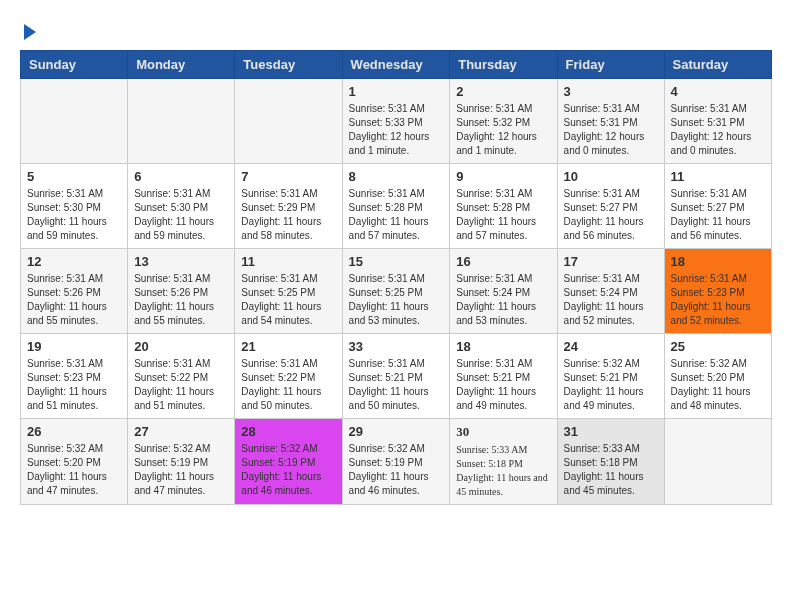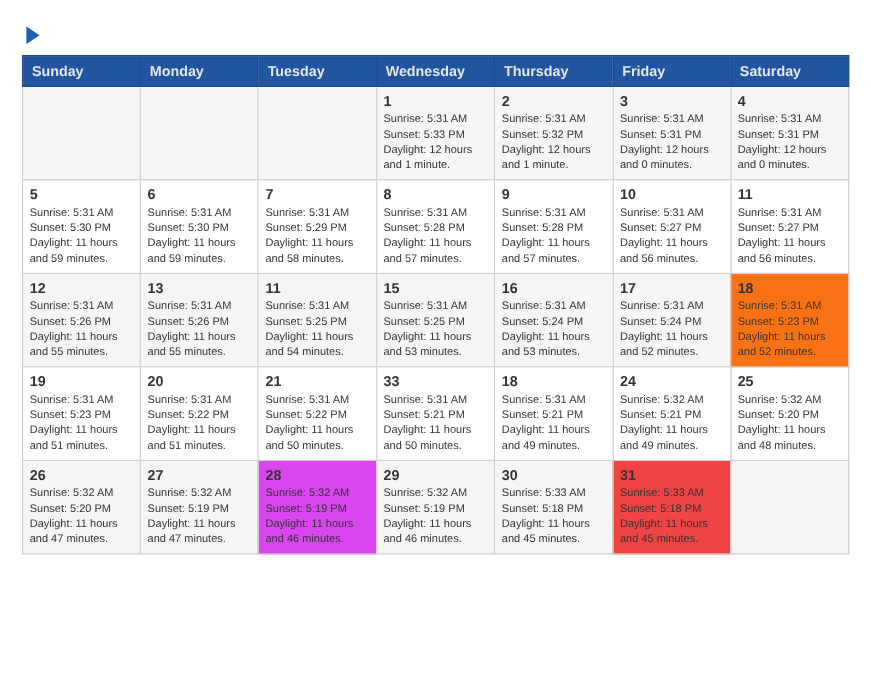--- a/index.html
+++ b/index.html
@@ -251,24 +251,24 @@
           <div class="day-info">Sunrise: 5:32 AM<br>Sunset: 5:19 PM<br>Daylight: 11 hours and 47 minutes.</div>
         </td>
         <td style="background: #d946ef;">
           <span class="day-number">28</span>
           <div class="day-info">Sunrise: 5:32 AM<br>Sunset: 5:19 PM<br>Daylight: 11 hours and 46 minutes.</div>
         </td>
         <td style="background: rgb(245, 245, 245);">
           <span class="day-number">29</span>
           <div class="day-info">Sunrise: 5:32 AM<br>Sunset: 5:19 PM<br>Daylight: 11 hours and 46 minutes.</div>
         </td>
-        <td style="background: rgb(245, 245, 245);">
+        <td style="background: rgb(245, 245, 245); font-family: Liberation Serif, serif;">
           <span class="day-number">30</span>
           <div class="day-info">Sunrise: 5:33 AM<br>Sunset: 5:18 PM<br>Daylight: 11 hours and 45 minutes.</div>
         </td>
-        <td style="background: #ef4444;">
+        <td style="background: #e5e5e5;">
           <span class="day-number">31</span>
           <div class="day-info">Sunrise: 5:33 AM<br>Sunset: 5:18 PM<br>Daylight: 11 hours and 45 minutes.</div>
         </td>
         <td class="empty-cell"></td>
       </tr>
     </tbody>
 </table>
 
 </body></html>

